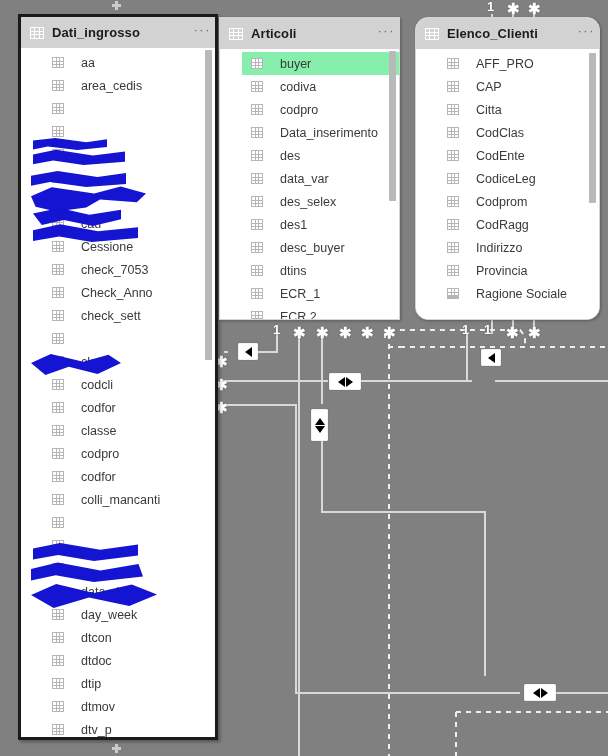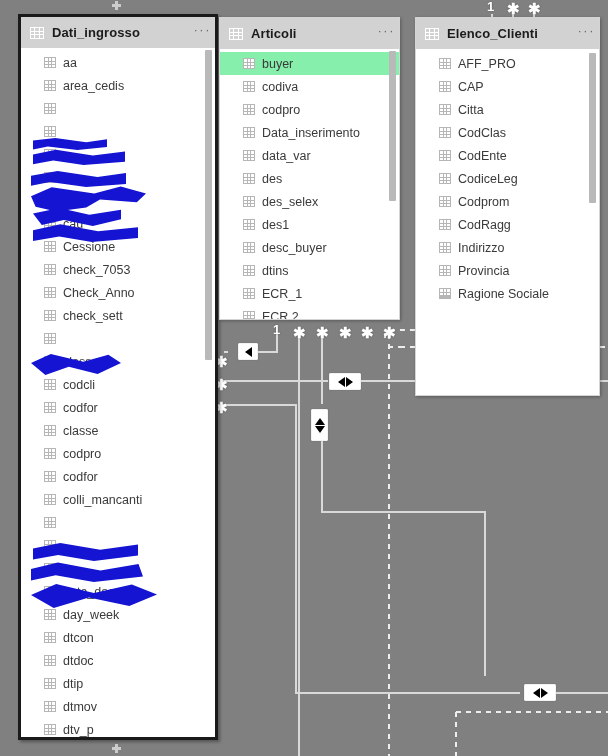--- a/index.html
+++ b/index.html
@@ -116,22 +116,23 @@
     position: relative;
     flex: 1 1 auto;
     overflow: hidden;
     background: #ffffff;
     padding-top: 3px;
   }
   .field-row {
     height: 23px;
     display: flex;
     align-items: center;
-    padding-left: 23px;
-    gap: 7px;
+    padding-left: 9px;
+    gap: 17px;
+    margin-left: 22px;
   }
   .field-row.sel { background: #86efac; }
   .field-label {
     font-size: 12.5px;
     color: #3a3a3a;
     white-space: nowrap;
     font-family: "Liberation Sans", sans-serif;
   }
   
   .grid-ico {
@@ -808,35 +809,35 @@
               <i></i>
               <i></i>
               <i></i>
               <i></i>
               <i></i>
               <i></i>
               <i></i>
               <i></i>
               <i></i>
             </span>
+            <span class="field-label">des</span>
+          </div>
+          <div class="field-row">
+            <span class="grid-ico">
+              <i></i>
+              <i></i>
+              <i></i>
+              <i></i>
+              <i></i>
+              <i></i>
+              <i></i>
+              <i></i>
+              <i></i>
+            </span>
             <span class="field-label">data_var</span>
-          </div>
-          <div class="field-row">
-            <span class="grid-ico">
-              <i></i>
-              <i></i>
-              <i></i>
-              <i></i>
-              <i></i>
-              <i></i>
-              <i></i>
-              <i></i>
-              <i></i>
-            </span>
-            <span class="field-label">des</span>
           </div>
           <div class="field-row">
             <span class="grid-ico">
               <i></i>
               <i></i>
               <i></i>
               <i></i>
               <i></i>
               <i></i>
               <i></i>
@@ -912,21 +913,21 @@
             </span>
             <span class="field-label">ECR 2</span>
           </div>
         </div>
       <div class="vscroll" style="height:266px;">
         <div class="vthumb" style="top:0px; height:150px;"></div>
       </div>
     </div>
   </div>
 
-  <div class="table-card plain" style="left:415px; top:17px; width:185px; height:379px;">
+  <div class="table-card plain" style="left:415px; top:17px; width:185px; height:303px;border-radius:13px;">
     <div class="card-header">
       <span class="grid-ico hdr">
         <i></i>
           <i></i>
           <i></i>
           <i></i>
           <i></i>
           <i></i>
           <i></i>
           <i></i>

